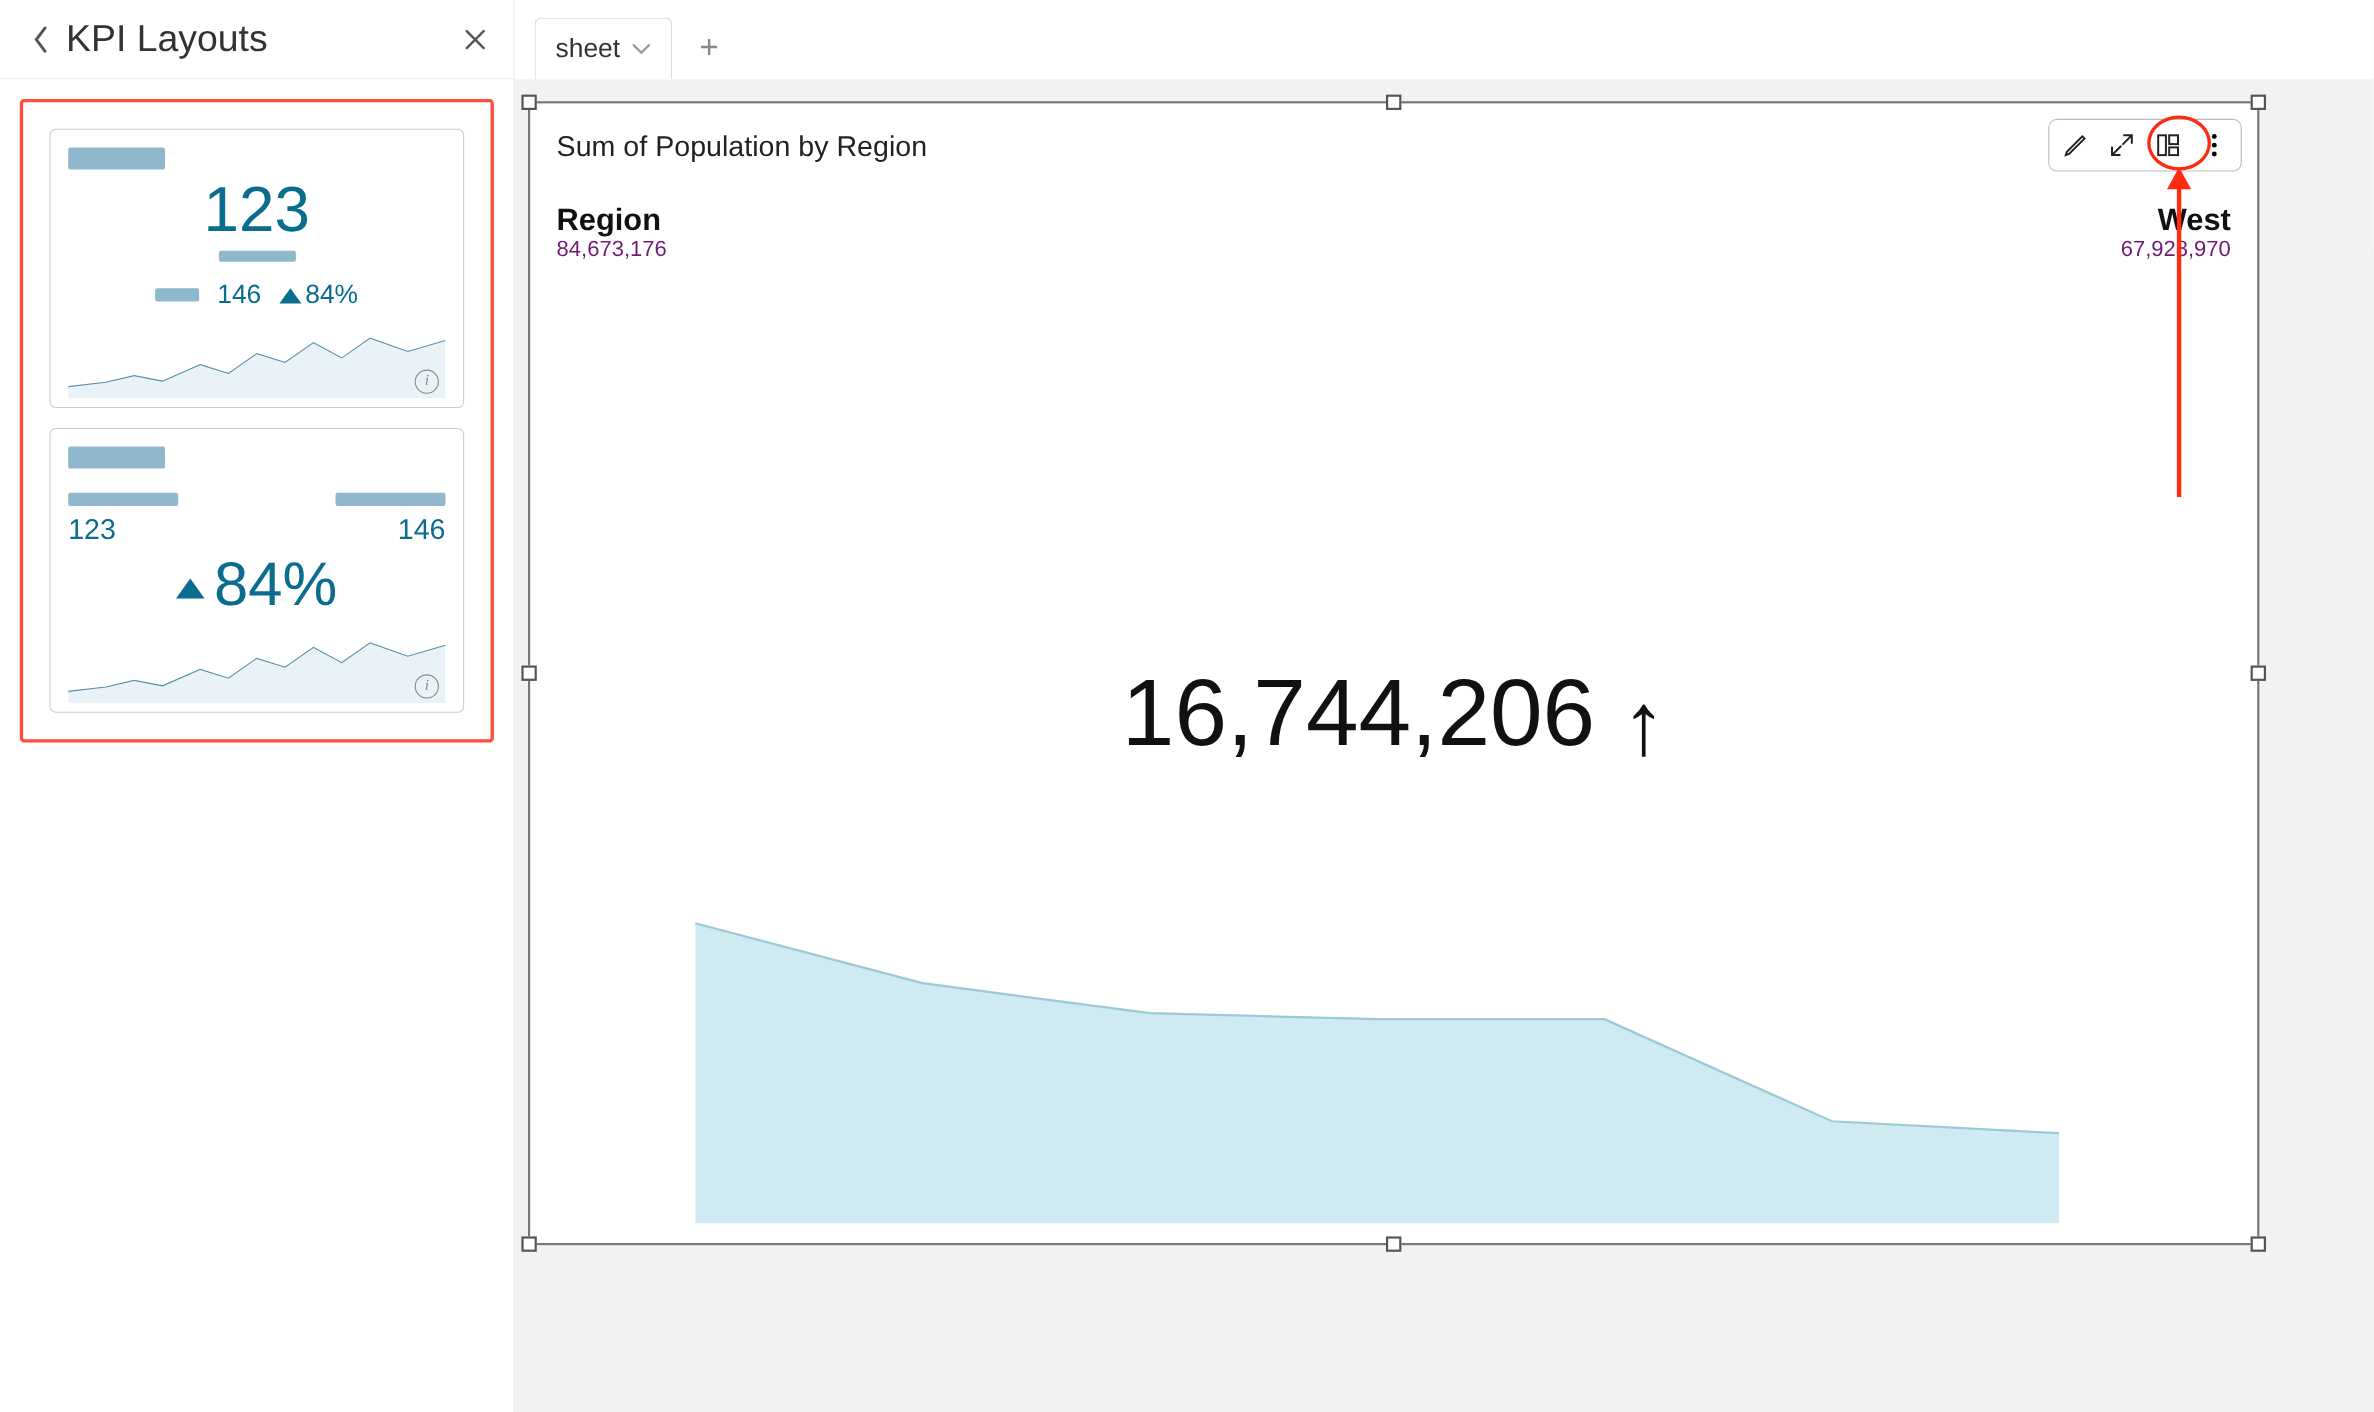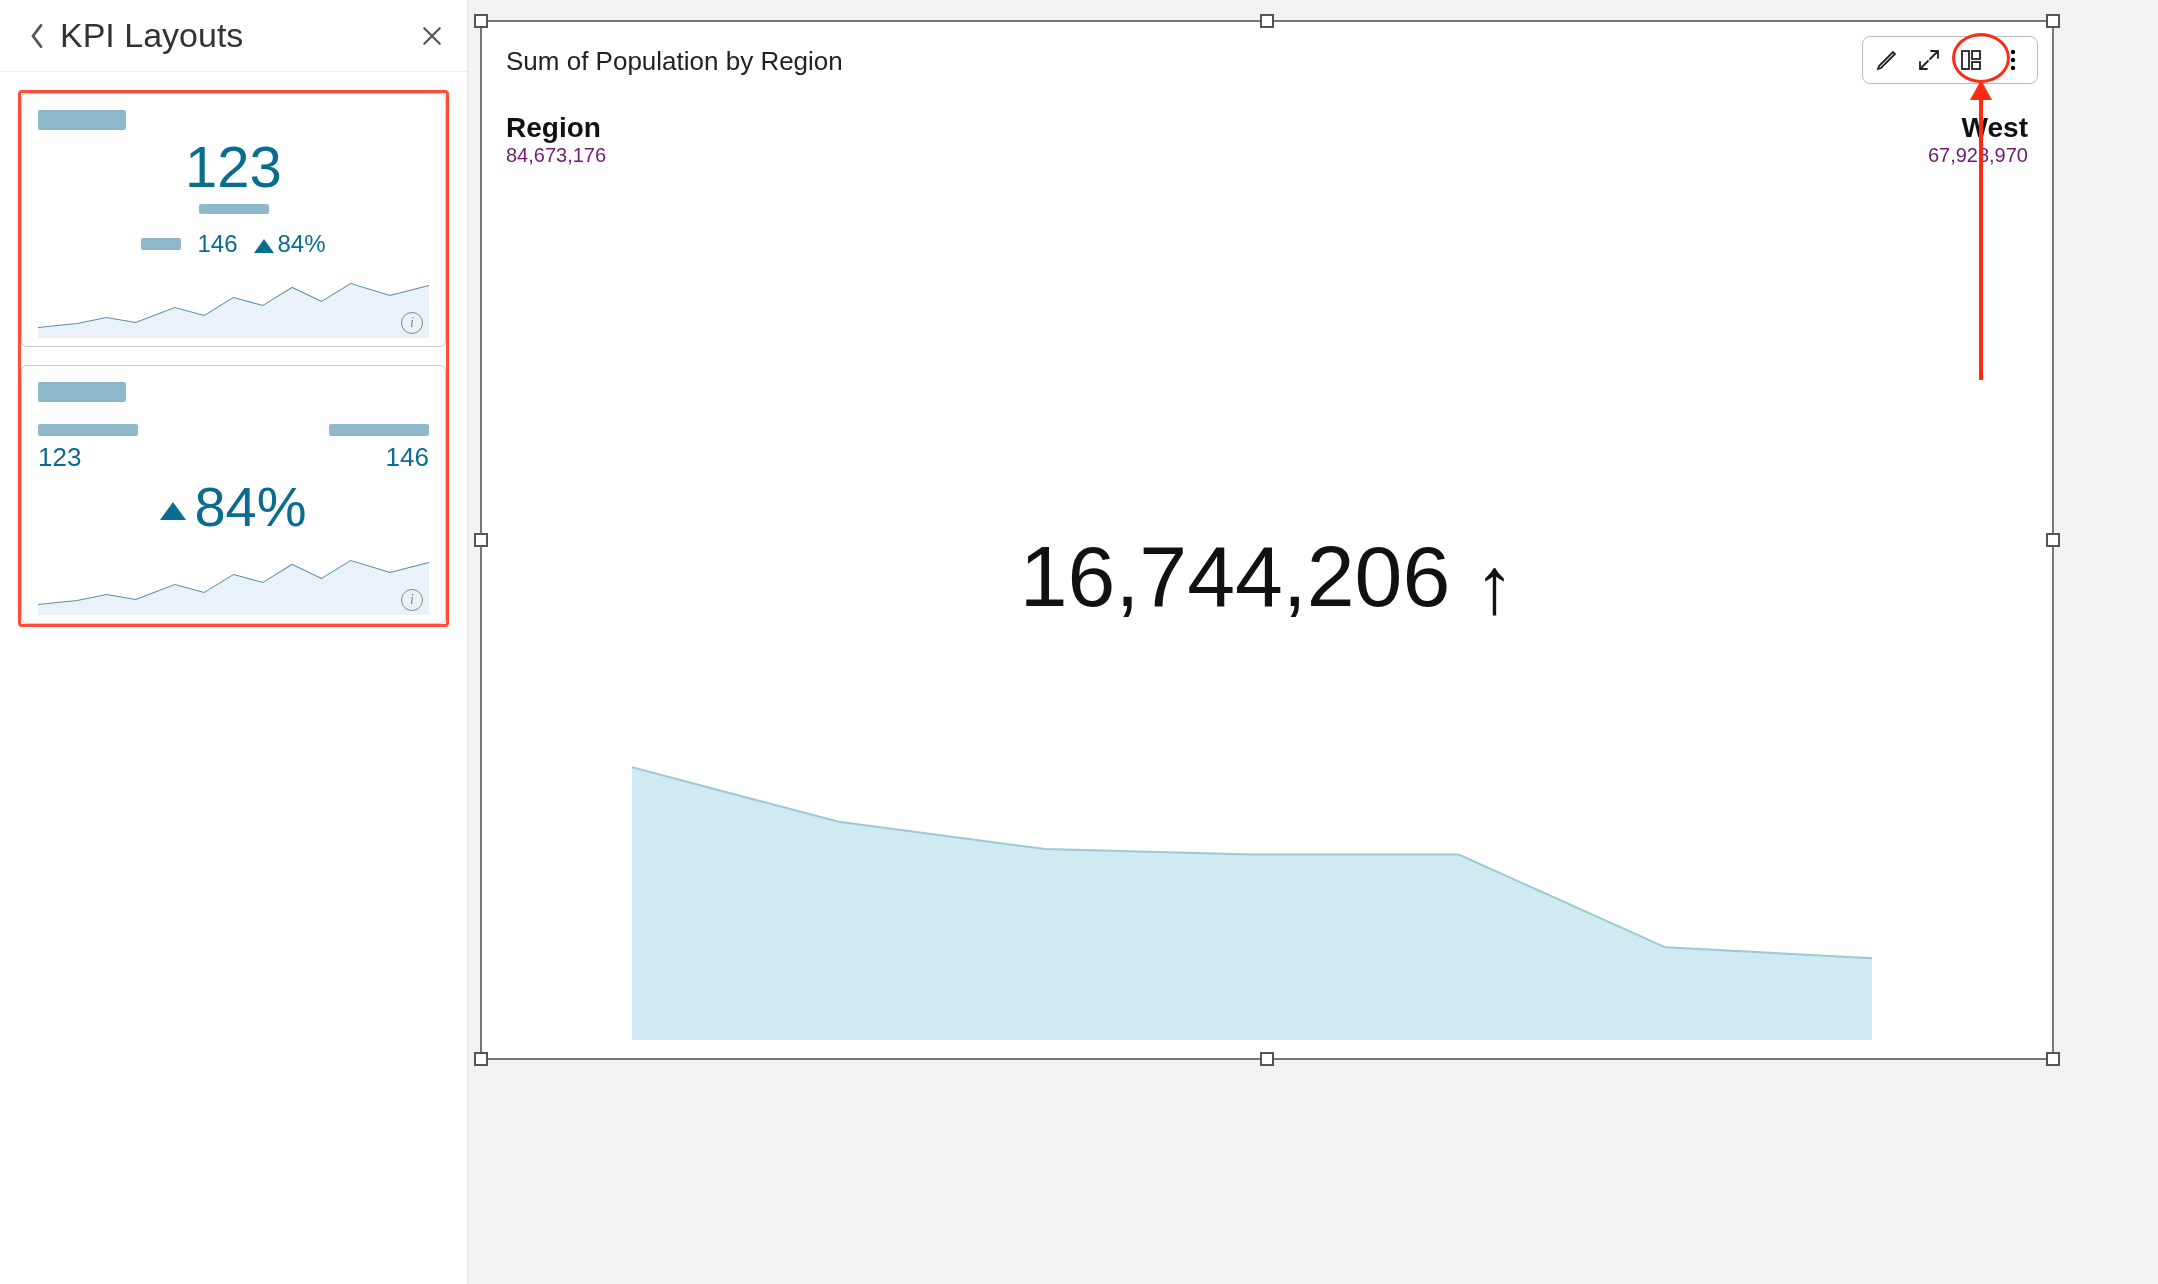--- a/index.html
+++ b/index.html
@@ -50,21 +50,21 @@
 
   .layout-options {
     padding: 18px;
     display: flex;
     flex-direction: column;
     gap: 20px;
   }
   .layout-highlight {
     border: 3px solid #ff4d3a;
     border-radius: 4px;
-    padding: 0;
+    padding: 24px;
     display: flex;
     flex-direction: column;
     gap: 18px;
   }
   .layout-card {
     border: 1px solid #ccc;
     border-radius: 6px;
     background: #fff;
     position: relative;
     padding: 16px 16px 8px 16px;
@@ -335,20 +335,29 @@
             </svg>
             <div class="info-icon">i</div>
           </div>
         </div>
 
       </div>
     </div>
   </aside>
 
   <main class="main">
+    <div class="tabbar">
+      <div class="tab">
+        <span>sheet</span>
+        <svg class="chev" width="18" height="12" viewBox="0 0 18 12">
+            <path d="M2 2 L9 9 L16 2" fill="none" stroke="currentColor" stroke-width="2" stroke-linecap="round"></path>
+          </svg>
+      </div>
+      <div class="tab-add">+</div>
+    </div>
 
     <div class="canvas-wrap">
       <div class="visual">
 
         <div class="handle h-t"></div>
         <div class="handle h-b"></div>
         <div class="handle h-l"></div>
         <div class="handle h-r"></div>
         <div class="handle h-tl"></div>
         <div class="handle h-tr"></div>

